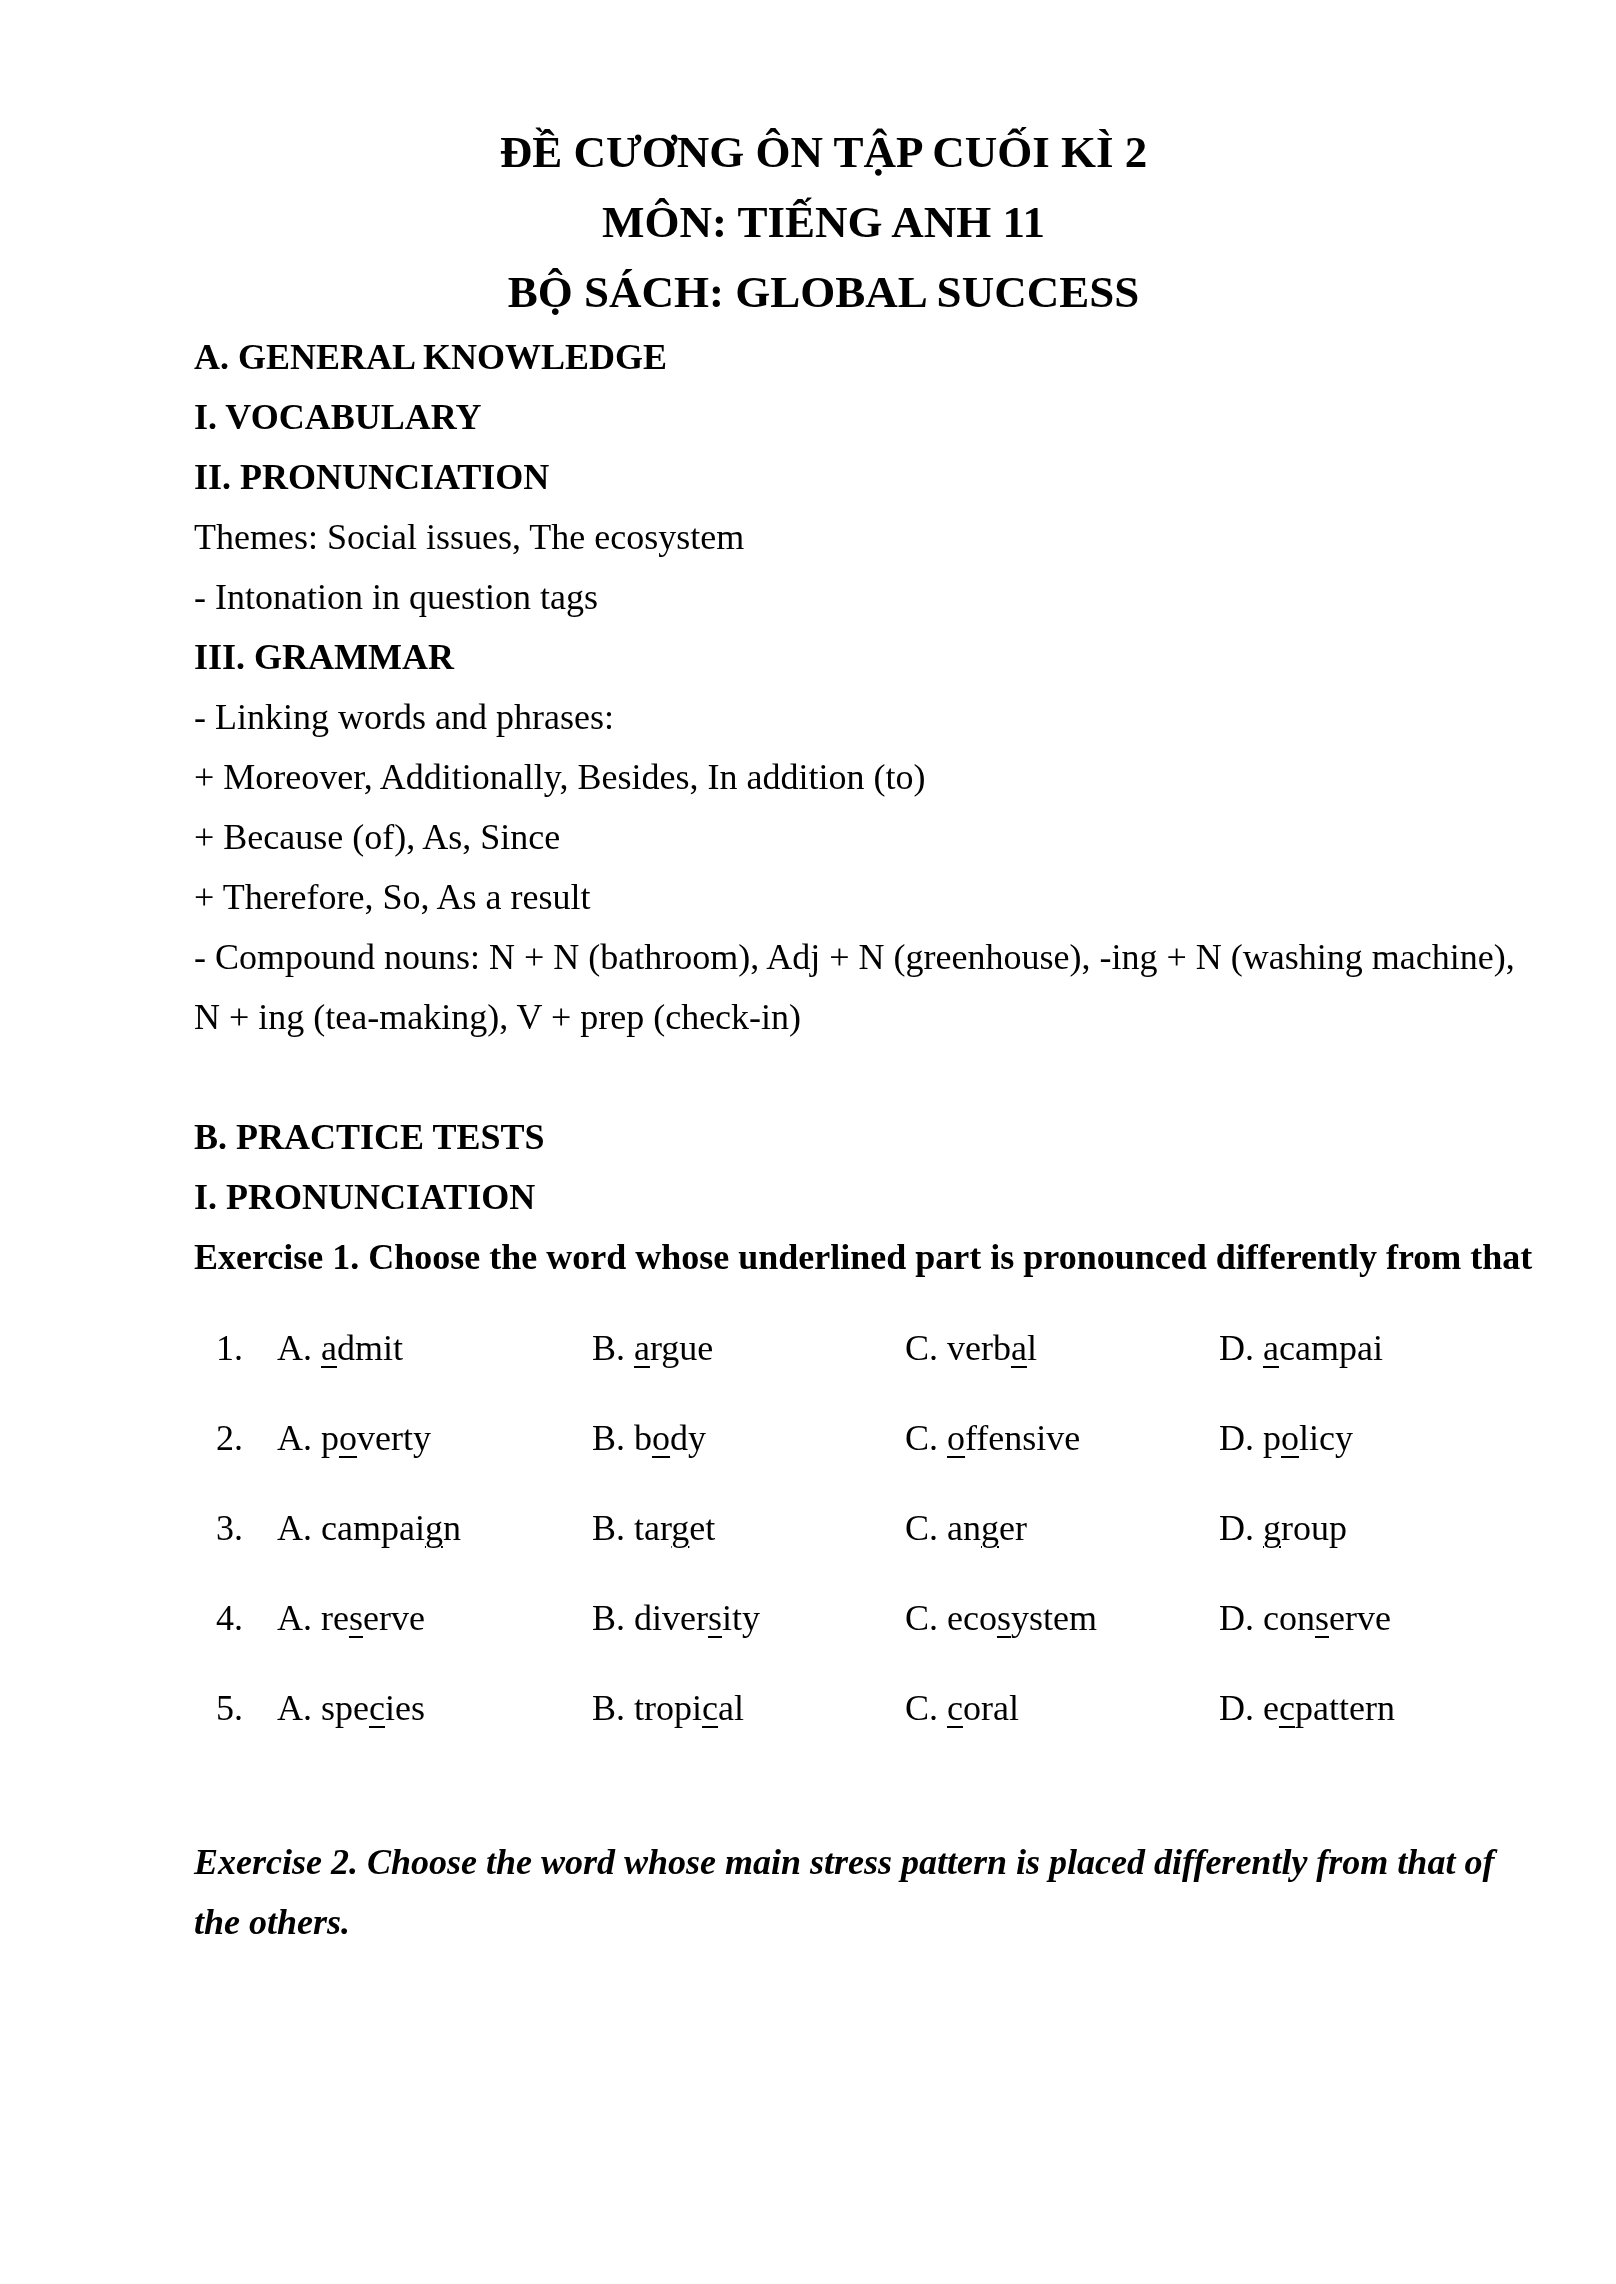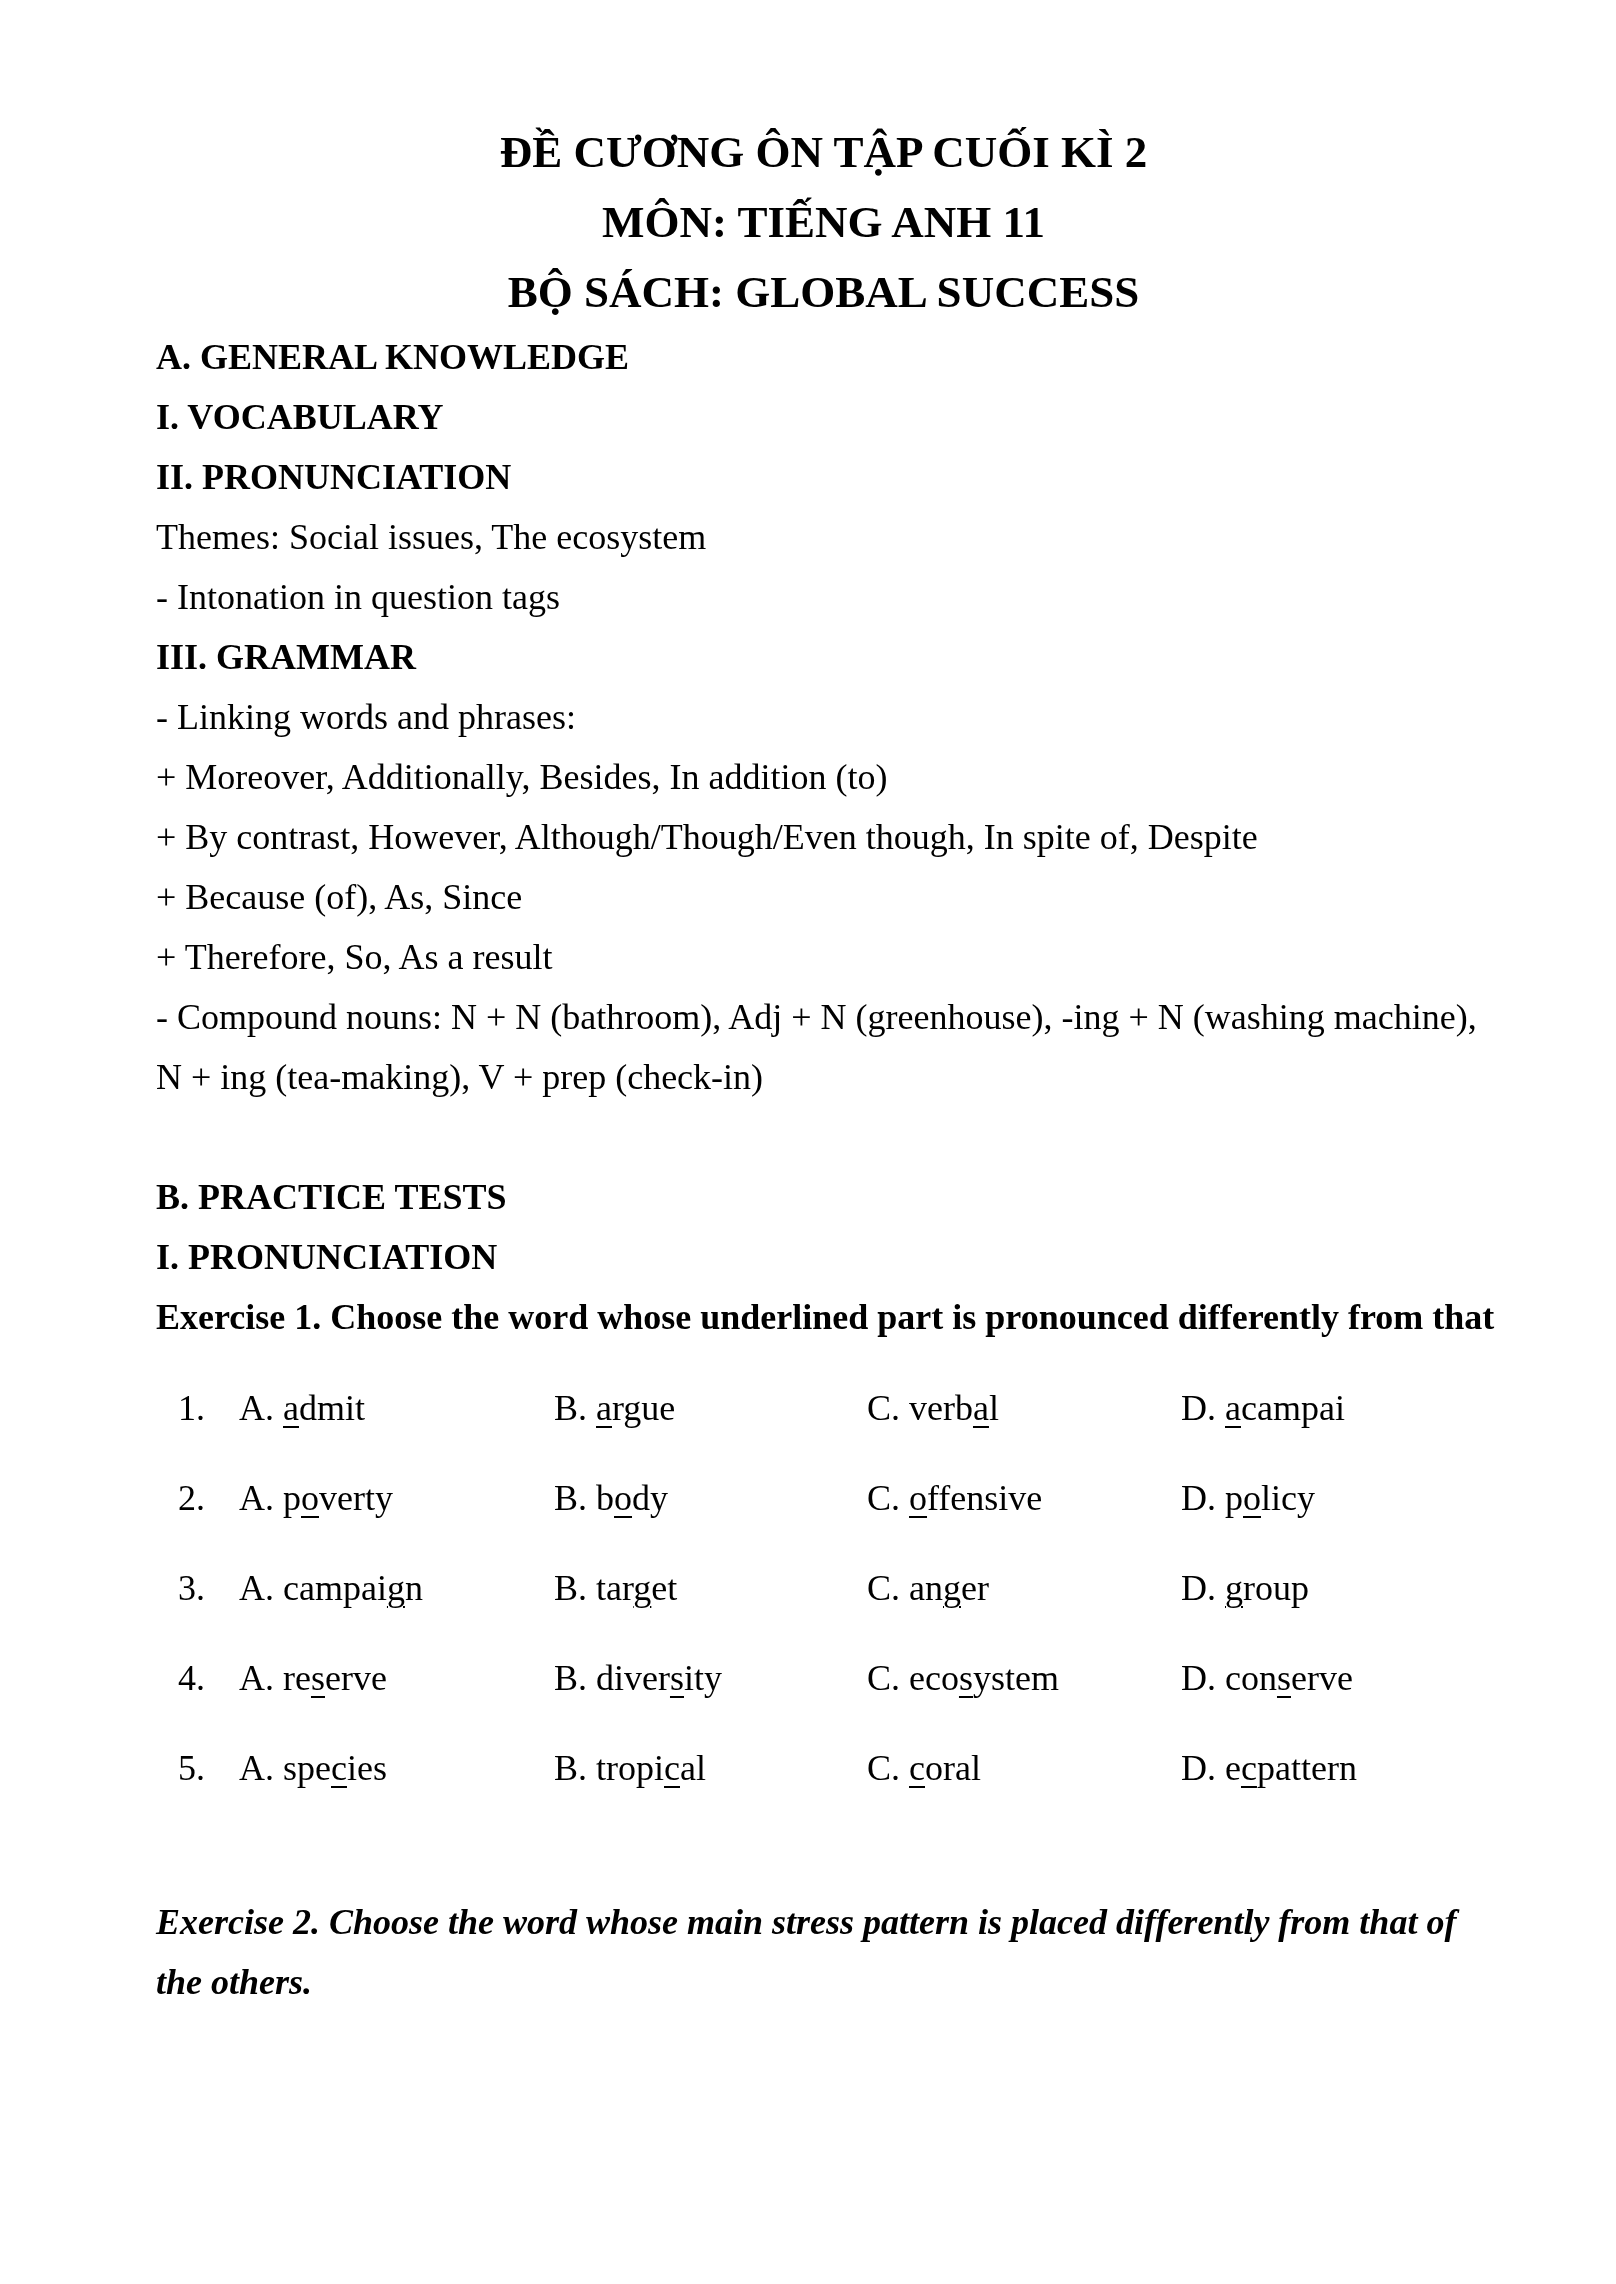--- a/index.html
+++ b/index.html
@@ -10,21 +10,21 @@
     background: #ffffff;
     box-sizing: border-box;
     padding: 117px 125px 0 156px;
     font-family: "Liberation Serif", "DejaVu Serif", serif;
     color: #000000;
     overflow: hidden;
     border-radius: 32px;
   }
   .title-block { text-align: center; font-weight: bold; font-size: 45px; line-height: 70px; }
   .title-line { white-space: nowrap; }
-  .body-block { font-size: 36px; line-height: 60px; }
+  .body-block { font-size: 36px; line-height: 60px; margin-left: 38px; }
   .line { white-space: nowrap; }
   .b { font-weight: bold; }
   .gap-1 { height: 60px; }
   u { text-underline-offset: 5.5px; text-decoration-thickness: 2px; }
   .qrows { margin-top: 39px; }
   .qrow {
     display: grid;
     grid-template-columns: 61px 315px 313px 314px auto;
     padding-left: 22px;
     font-size: 36px;
@@ -49,21 +49,20 @@
   <div class="body-block">
 
     <div class="line b">A. GENERAL KNOWLEDGE</div>
     <div class="line b">I. VOCABULARY</div>
     <div class="line b">II. PRONUNCIATION</div>
     <div class="line">Themes: Social issues, The ecosystem</div>
     <div class="line">- Intonation in question tags</div>
     <div class="line b">III. GRAMMAR</div>
     <div class="line">- Linking words and phrases:</div>
     <div class="line">+ Moreover, Additionally, Besides, In addition (to)</div>
-    <div class="line">+ By contrast, However, Although/Though/Even though, In spite of, Despite</div>
     <div class="line">+ Because (of), As, Since</div>
     <div class="line">+ Therefore, So, As a result</div>
     <div class="line">- Compound nouns: N + N (bathroom), Adj + N (greenhouse), -ing + N (washing machine),</div>
     <div class="line">N + ing (tea-making), V + prep (check-in)</div>
 
     <div class="gap-1"></div>
 
     <div class="line b">B. PRACTICE TESTS</div>
     <div class="line b">I. PRONUNCIATION</div>
     <div class="line b">Exercise 1. Choose the word whose underlined part is pronounced differently from that</div>

